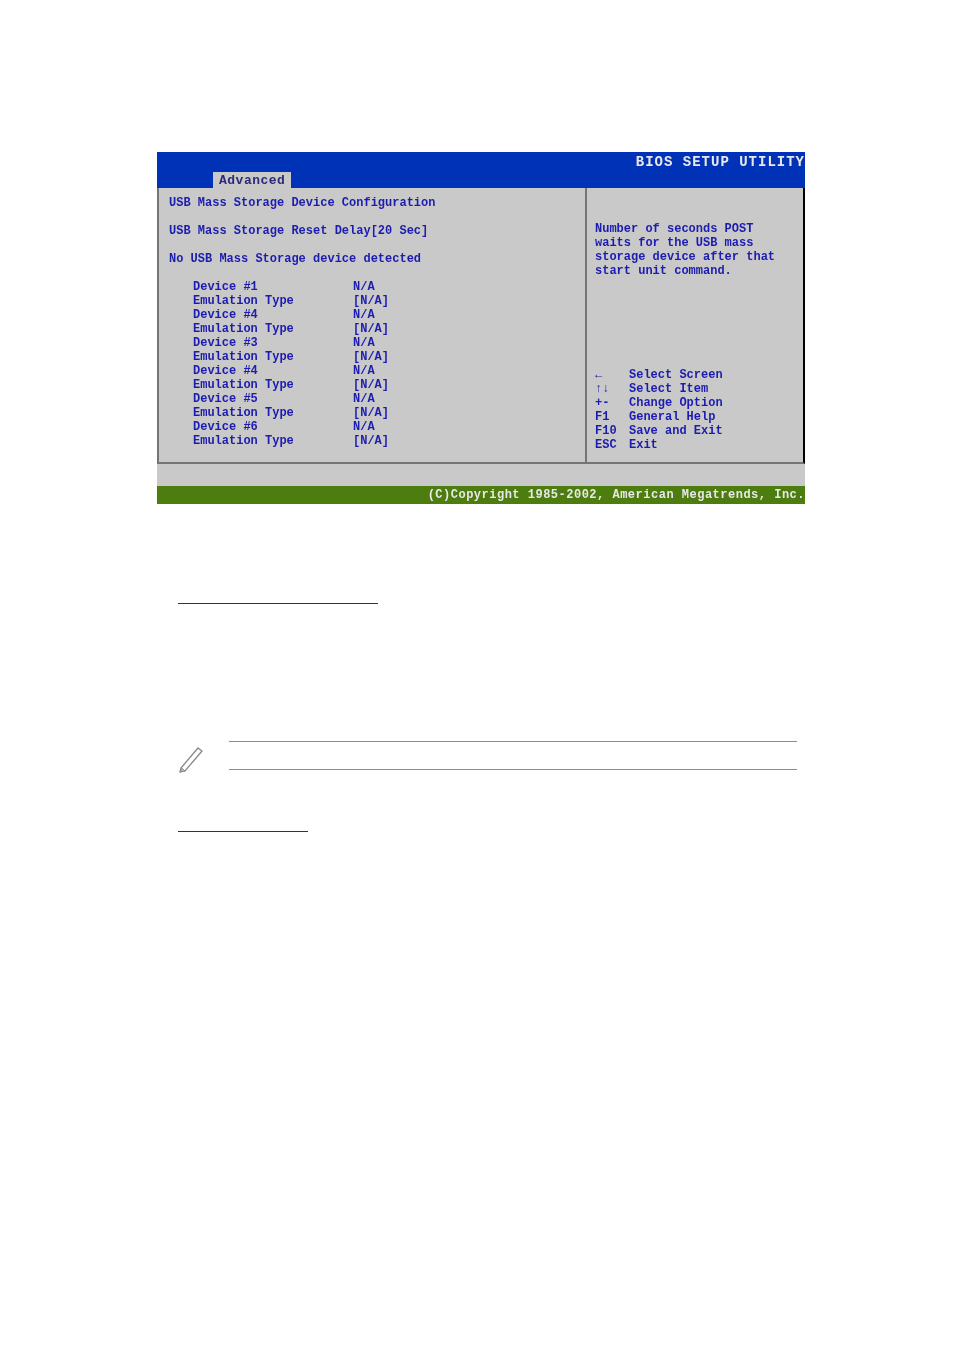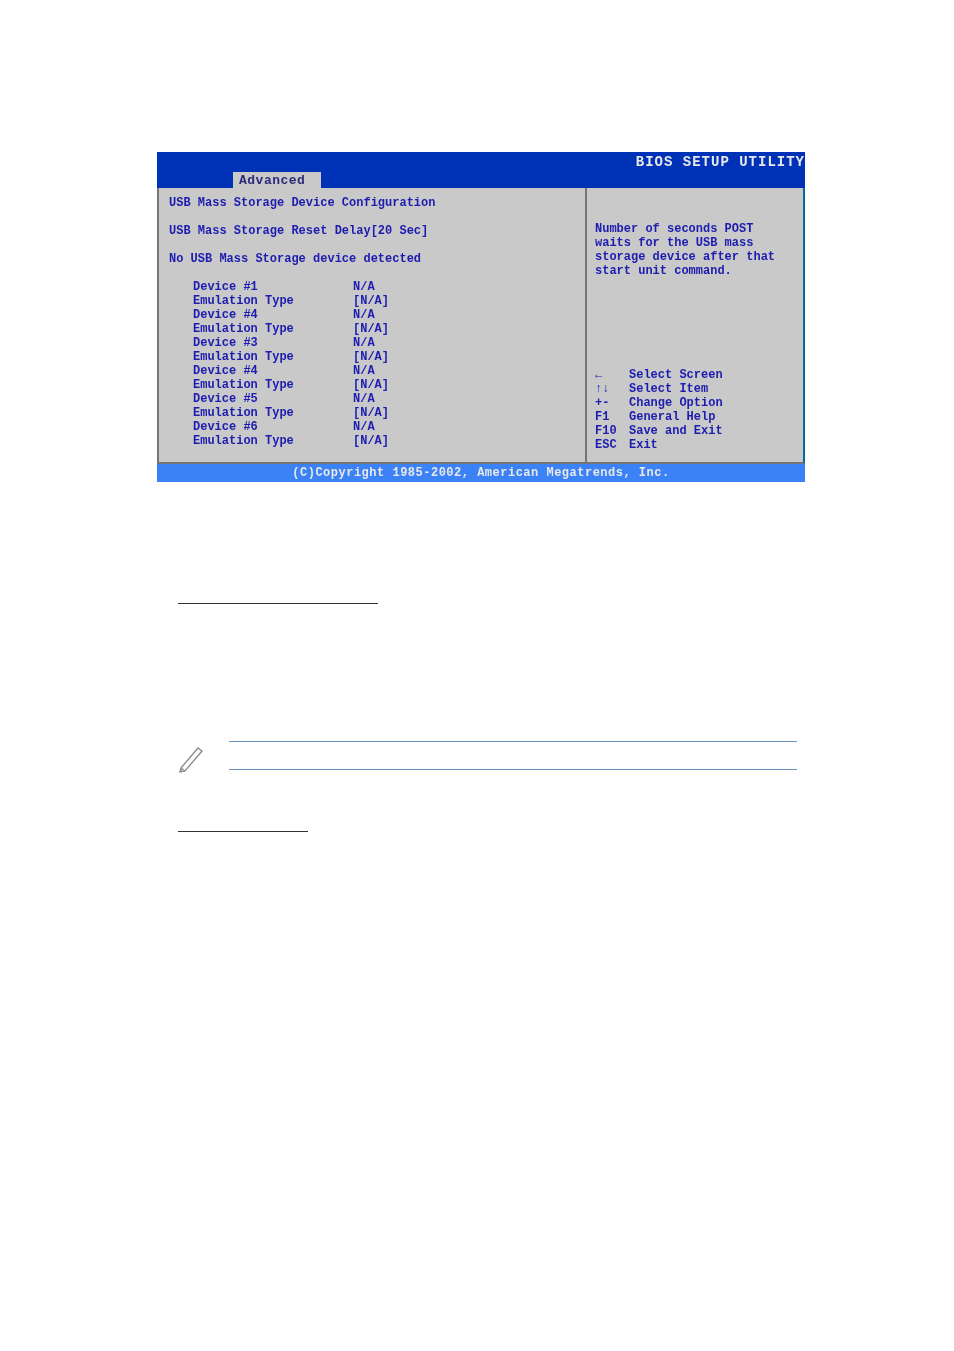--- a/index.html
+++ b/index.html
@@ -32,32 +32,32 @@
     height: 34px;
   }
   .bios-title-text {
     display: block;
     line-height: 16px;
     letter-spacing: 1px;
     text-align: right;
   }
   .tab-label {
     position: absolute;
-    left: 76px;
+    left: 56px;
     bottom: 0;
     background: #c9c9c9;
     color: #2a2a7a;
-    padding: 1px 16px 0 6px;
+    padding: 1px 6px 0 6px;
     font-size: 13px;
     letter-spacing: 0.5px;
   }
   .bios-body {
     display: flex;
     border-left: 2px solid #757575;
-    border-right: 2px solid #0369a1;
+    border-right: 2px solid #000000;
     border-bottom: 2px solid #757575;
     font-size: 12px;
     color: #1c1cb0;
   }
   .bios-left {
     flex: 1;
     padding: 8px 6px 10px 10px;
     border-right: 2px solid #757575;
   }
   .bios-right {
@@ -70,26 +70,27 @@
     line-height: 14px;
     white-space: pre;
   }
   .row .label { flex: 0 0 200px; }
   .row .value { }
   .indent { padding-left: 24px; }
   .spacer { height: 14px; }
   .help-rows .row { line-height: 14px; }
   .help-key { display:inline-block; width: 34px; }
   .bios-footer {
-    background: #3b82f6;
+    background: #4d7c0f;
     color: #e8e8e8;
     font-size: 12px;
-    text-align: center;
+    text-align: right;
     padding: 2px 0;
     letter-spacing: 0.5px;
+    margin-top: 22px;
   }
   .body-text {
     position: absolute;
     left: 178px;
     font-family: Arial, Helvetica, sans-serif;
     font-weight: normal;
     font-size: 14px;
     color: #222;
     width: 600px;
     line-height: 1.4;

